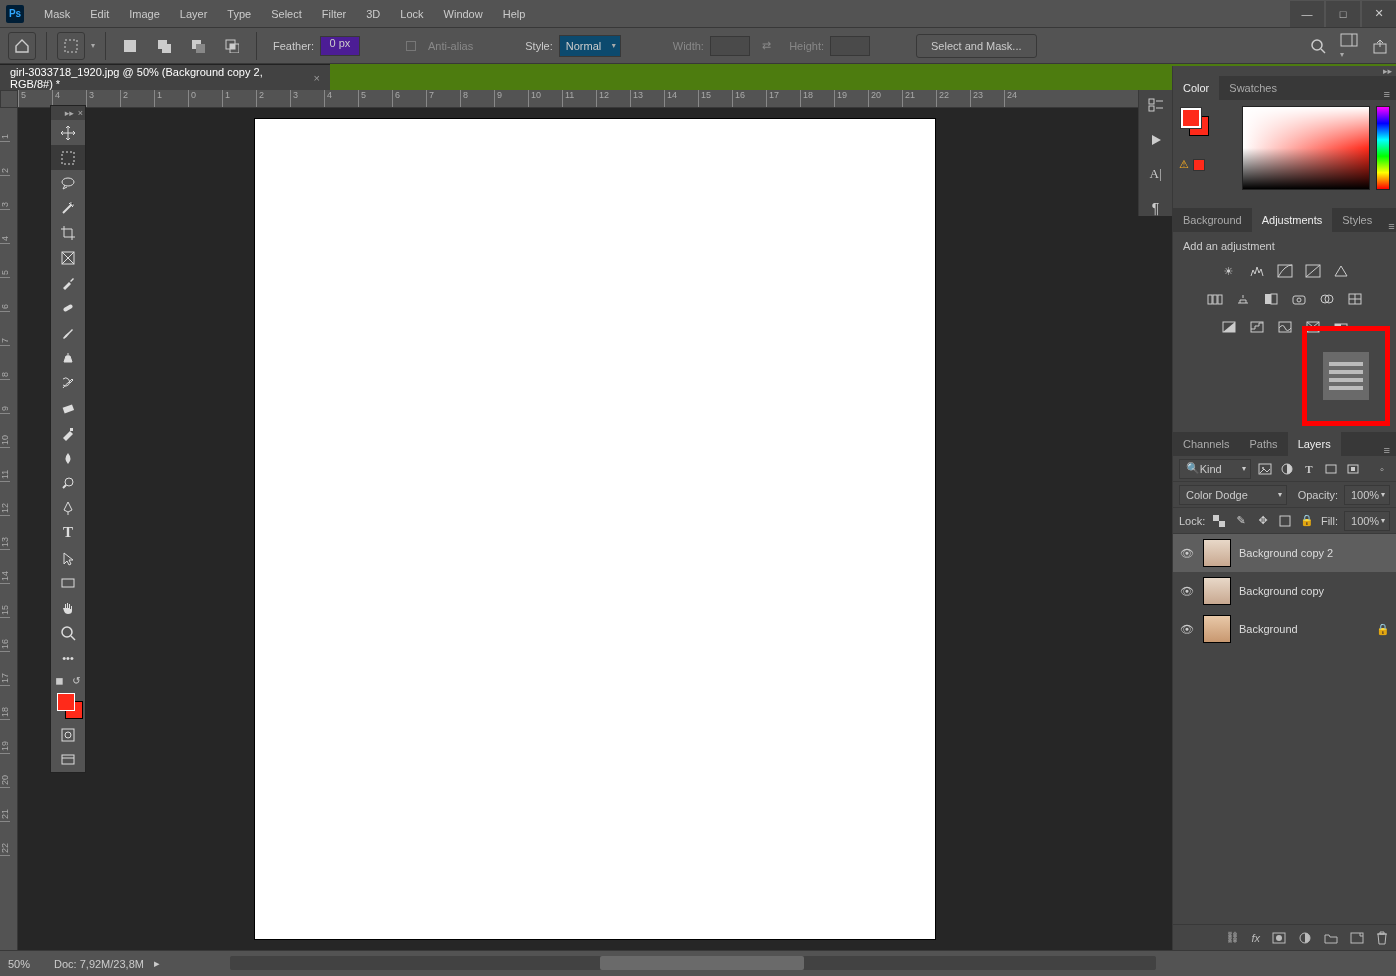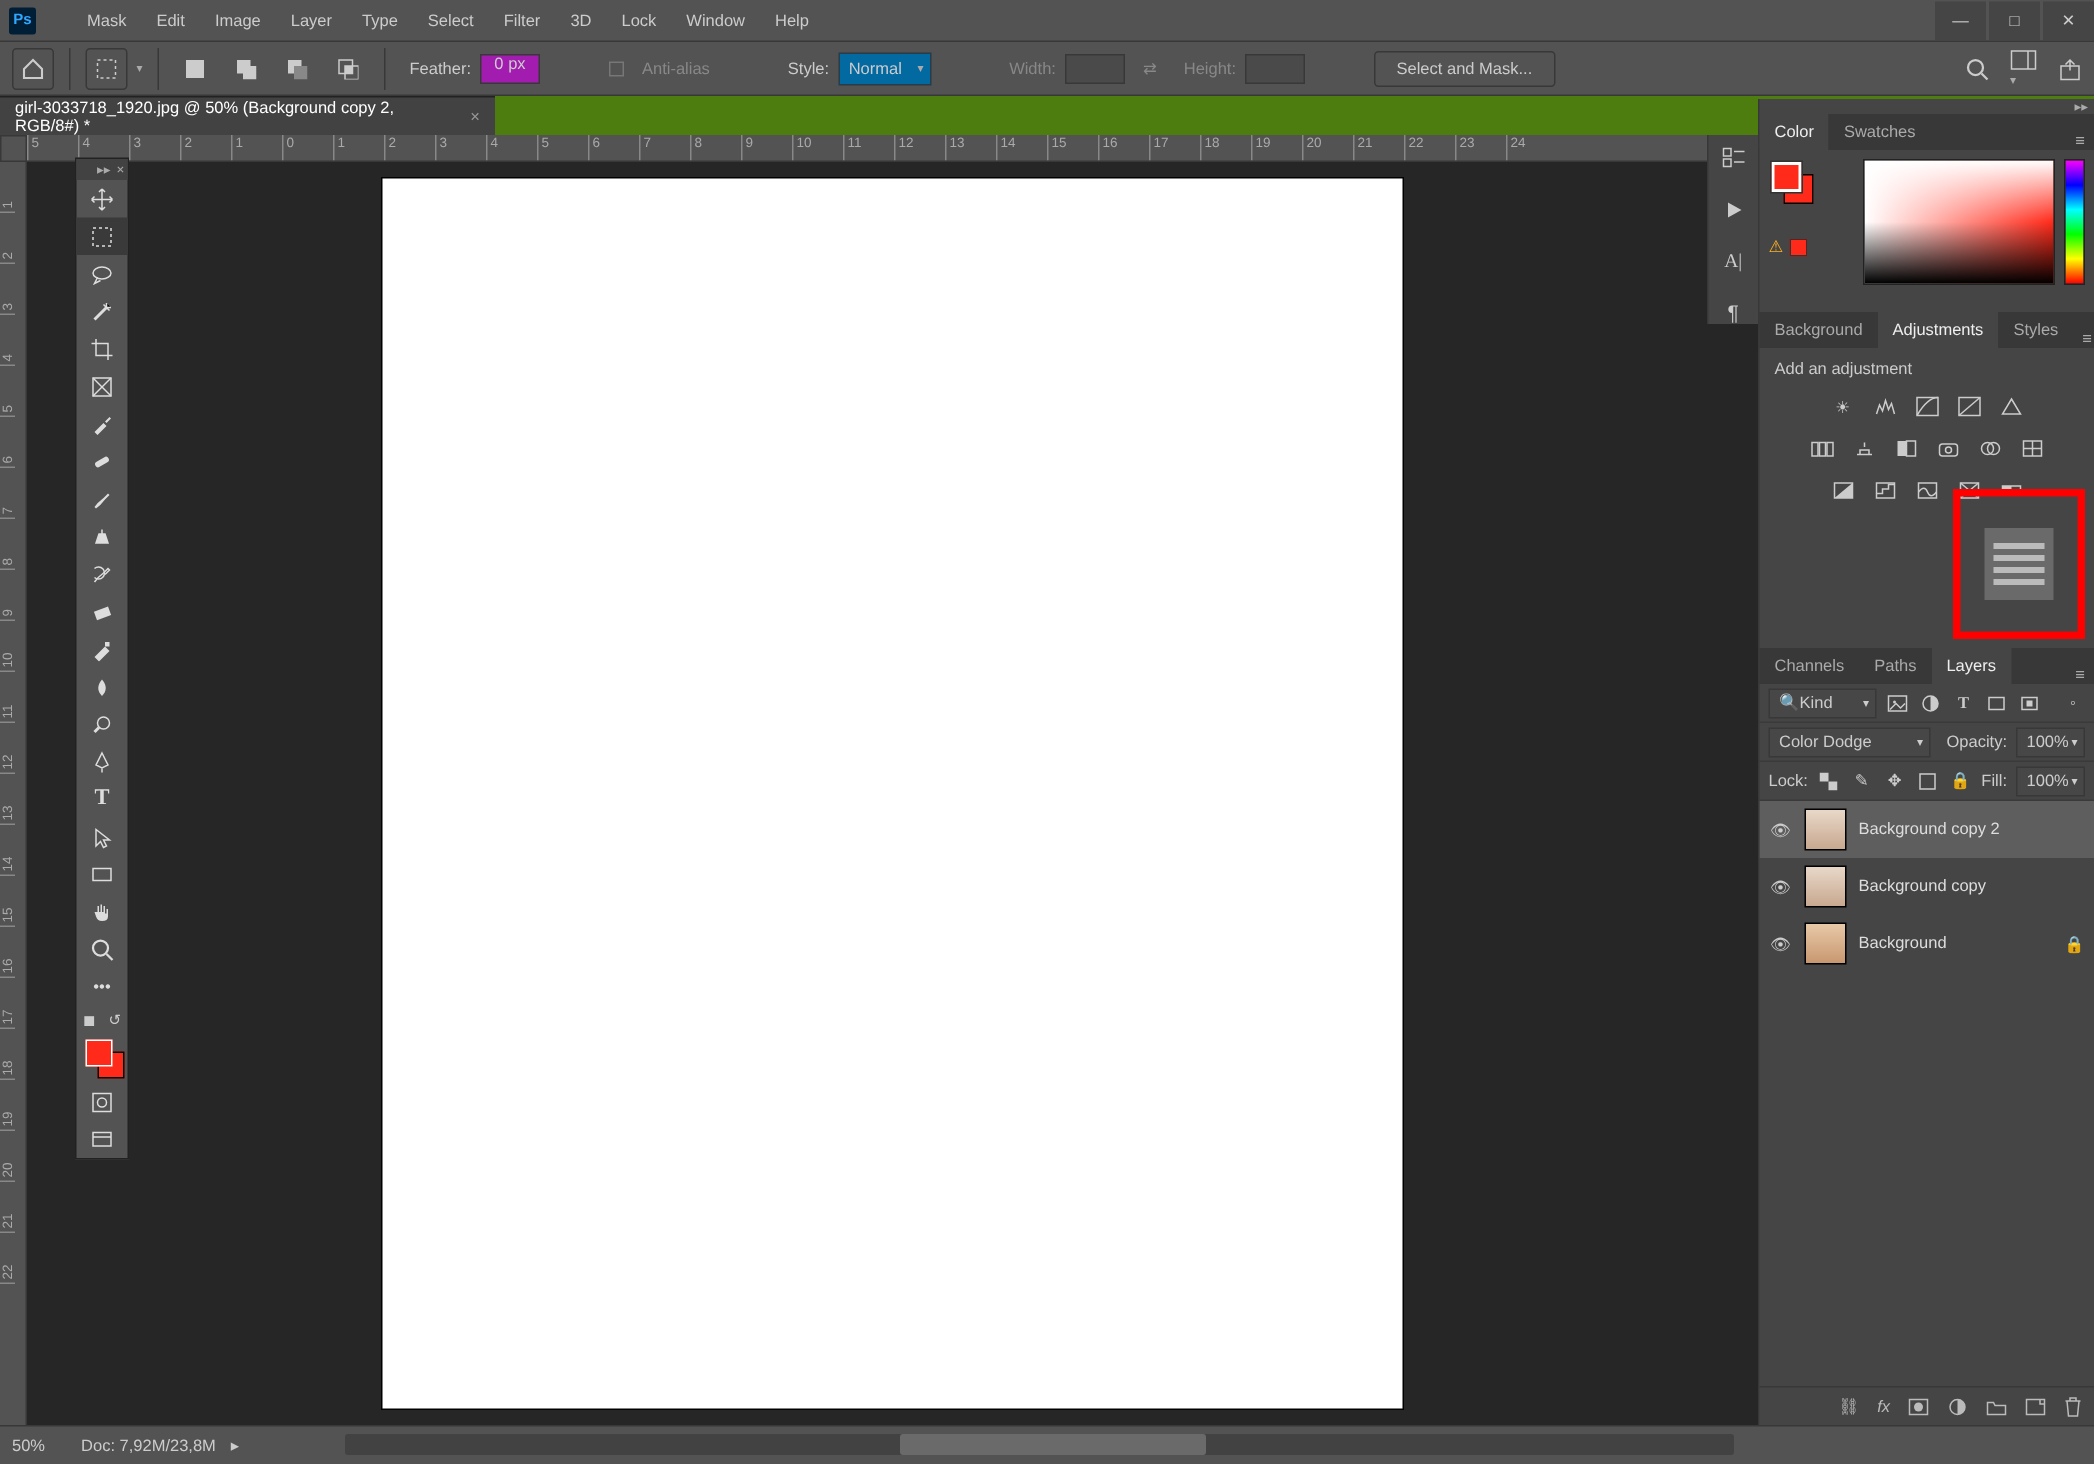--- a/index.html
+++ b/index.html
@@ -1,27 +1,27 @@
 <!DOCTYPE html>
 <html><head>
 <meta charset="utf-8">
 <style>
 * { margin: 0; padding: 0; box-sizing: border-box; font-family: "Segoe UI", Arial, sans-serif; user-select: none; }
 body { width: 1396px; height: 976px; background: #535353; overflow: hidden; color: #ccc; font-size: 11px; }
 .menubar { height: 28px; background: #535353; display: flex; align-items: center; padding-left: 6px; border-bottom: 1px solid #383838; }
-.menubar .logo { width: 18px; height: 18px; background: #001e36; color: #31a8ff; display: flex; align-items: center; justify-content: center; font-weight: bold; font-size: 10px; border-radius: 2px; margin-right: 24px; }
+.menubar .logo { width: 18px; height: 18px; background: #001e36; color: #31a8ff; display: flex; align-items: center; justify-content: center; font-weight: bold; font-size: 10px; border-radius: 2px; margin-right: 10px; }
 .menubar .menu-item { padding: 4px 10px; color: #ccc; cursor: default; }
 .menubar .window-ctrls { margin-left: auto; display: flex; }
 .menubar .window-ctrls div { width: 34px; height: 26px; display: flex; align-items: center; justify-content: center; color: #ccc; background: #454545; margin-left: 2px; }
 .optionsbar { height: 36px; background: #535353; display: flex; align-items: center; padding: 0 8px; border-bottom: 1px solid #383838; gap: 6px; }
 .ob-btn { width: 28px; height: 28px; display: flex; align-items: center; justify-content: center; border: 1px solid #383838; border-radius: 3px; }
 .ob-sep { width: 1px; height: 28px; background: #383838; margin: 0 4px; }
 .ob-label { color: #ccc; margin-left: 6px; }
-.ob-input { width: 40px; height: 20px; background: #a21caf; border: 1px solid #383838; color: #ccc; text-align: center; }
-.ob-select { width: 62px; height: 22px; background: #0369a1; border: 1px solid #383838; color: #ccc; display: flex; align-items: center; padding: 0 6px; position: relative; }
+.ob-input { width: 40px; height: 20px; background: #4c1d95; border: 1px solid #383838; color: #ccc; text-align: center; }
+.ob-select { width: 62px; height: 22px; background: #0c4a6e; border: 1px solid #383838; color: #ccc; display: flex; align-items: center; padding: 0 6px; position: relative; }
 .ob-select::after { content: "▾"; position: absolute; right: 4px; font-size: 8px; color: #aaa; }
 .ob-pillbtn { height: 24px; padding: 0 14px; background: #535353; border: 1px solid #383838; border-radius: 3px; display: flex; align-items: center; }
 .optionsbar .right { margin-left: auto; display: flex; align-items: center; gap: 14px; }
 .doctabs { height: 26px; background: #4d7c0f; display: flex; align-items: center; }
 .doctab { height: 26px; background: #424242; padding: 0 10px; display: flex; align-items: center; color: #fff; gap: 8px; border-top: 1px solid #222; max-width: 330px; }
 .doctab .close { color: #999; }
 .workspace { position: absolute; top: 90px; bottom: 26px; left: 0; right: 224px; display: flex; }
 .ruler-corner { width: 18px; height: 18px; background: #535353; border: 1px solid #383838; position: absolute; top: 0; left: 0; }
 .ruler-h { position: absolute; top: 0; left: 18px; right: 0; height: 18px; background: #535353; border-bottom: 1px solid #383838; display: flex; overflow: hidden; font-size: 9px; color: #aaa; }
 .ruler-h div { width: 34px; border-left: 1px solid #888; padding-left: 2px; box-sizing: border-box; flex-shrink: 0; }

